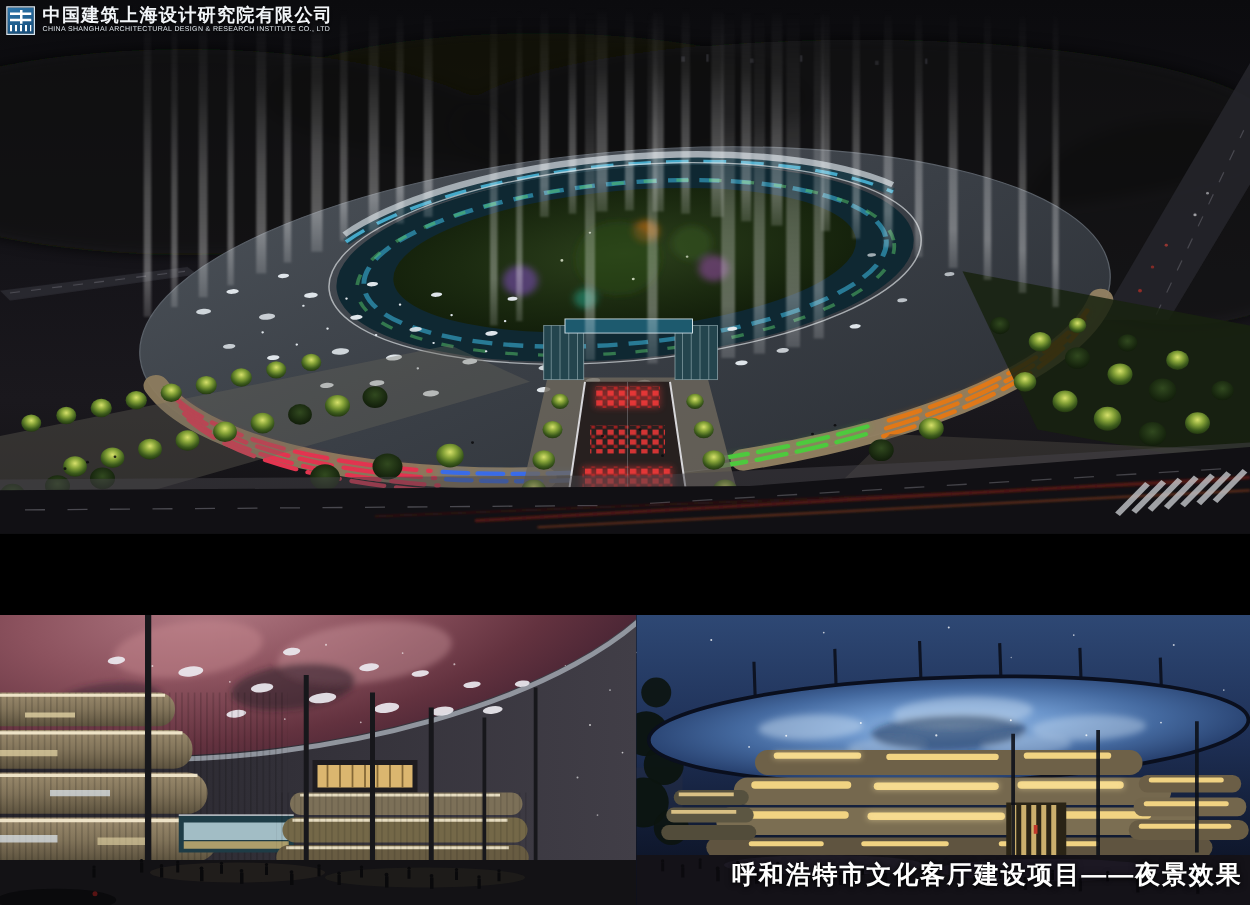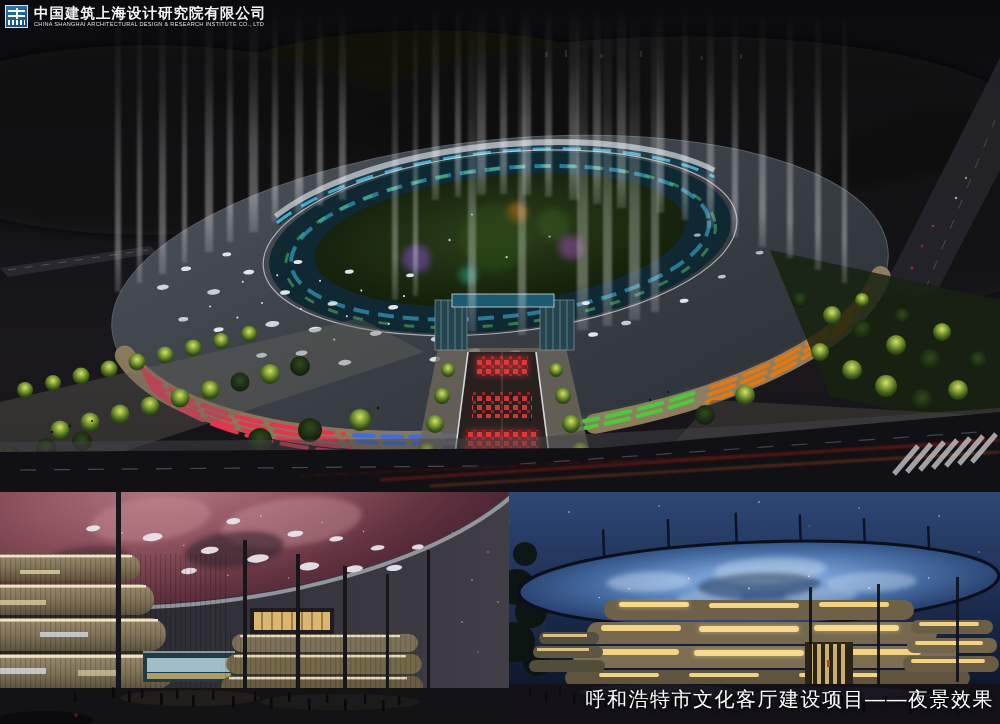--- a/index.html
+++ b/index.html
@@ -1,40 +1,40 @@
 <!DOCTYPE html>
 <html><head>
 <meta charset="utf-8">
 <style>
   html,body{margin:0;padding:0;background:#000;}
   .board{position:relative;width:1000px;height:724px;overflow:hidden;background:#000;
          font-family:"Liberation Sans","DejaVu Sans",sans-serif;}
   .panel{position:absolute;overflow:hidden;}
   .panel svg{display:block;width:100%;height:100%;}
-  #main-panel{left:0;top:0;width:1000px;height:492px;background:#101014;}
+  #main-panel{left:0;top:0;width:1000px;height:427px;background:#101014;}
   #bl-panel{left:0;top:492px;width:509px;height:232px;background:#2c2a31;}
   #br-panel{left:509px;top:492px;width:491px;height:232px;background:#101726;}
   
   .logo{position:absolute;left:5px;top:5px;display:flex;align-items:flex-start;z-index:30;}
   .logo-icon{width:23px;height:23px;background:linear-gradient(160deg,#2d77ad,#164b77);
              border:1px solid #d7e4ee;box-sizing:border-box;position:relative;flex:0 0 auto;}
   .logo-icon::before{content:"";position:absolute;left:2px;top:2px;right:2px;height:11px;
              background:
                linear-gradient(#fff,#fff) 50% 0/2px 11px no-repeat,
                linear-gradient(#fff,#fff) 0 2px/100% 2px no-repeat,
                linear-gradient(#fff,#fff) 0 7px/100% 2px no-repeat;}
   .logo-icon::after{content:"";position:absolute;left:2px;bottom:2px;right:2px;height:5px;
              background:repeating-linear-gradient(90deg,#fff 0 2px,transparent 2px 4px);}
   .logo-text{margin-left:6px;color:#f2f5f8;}
   .logo-cn{font-size:14.5px;font-weight:bold;letter-spacing:1px;line-height:16px;white-space:nowrap;
            text-shadow:0 1px 2px rgba(0,0,0,.8);}
   .logo-en{font-size:5.6px;letter-spacing:.28px;line-height:7px;color:#dfe6ec;white-space:nowrap;
            text-shadow:0 1px 1px rgba(0,0,0,.8);}
   
-  .caption{position:absolute;right:6px;bottom:11px;color:#ffffff;font-size:20px;font-weight:400;
+  .caption{position:absolute;right:6px;bottom:11px;color:#ffffff;font-size:20px;font-weight:700;
            letter-spacing:1.5px;white-space:nowrap;z-index:30;
            text-shadow:0 1px 3px rgba(0,0,0,.9),0 0 6px rgba(0,0,0,.6);}
 </style>
 </head>
 <body>
 
 <div class="board">
 
   <div class="panel" id="main-panel">
     <svg viewBox="0 0 1000 492" preserveAspectRatio="none">

